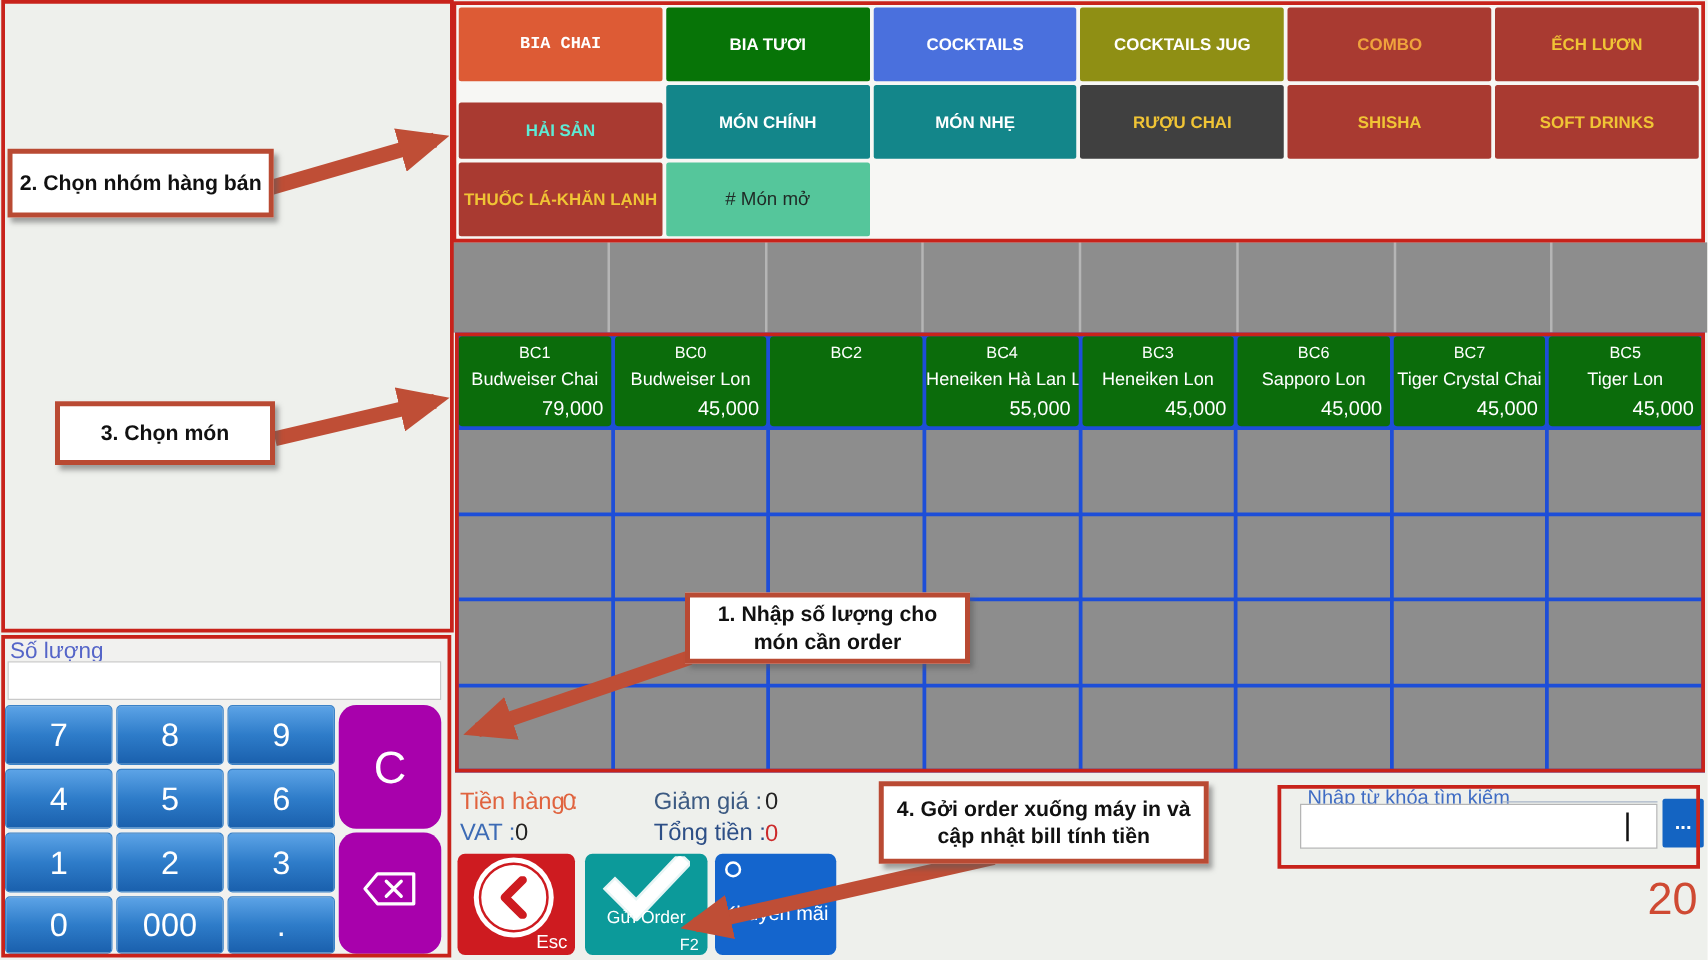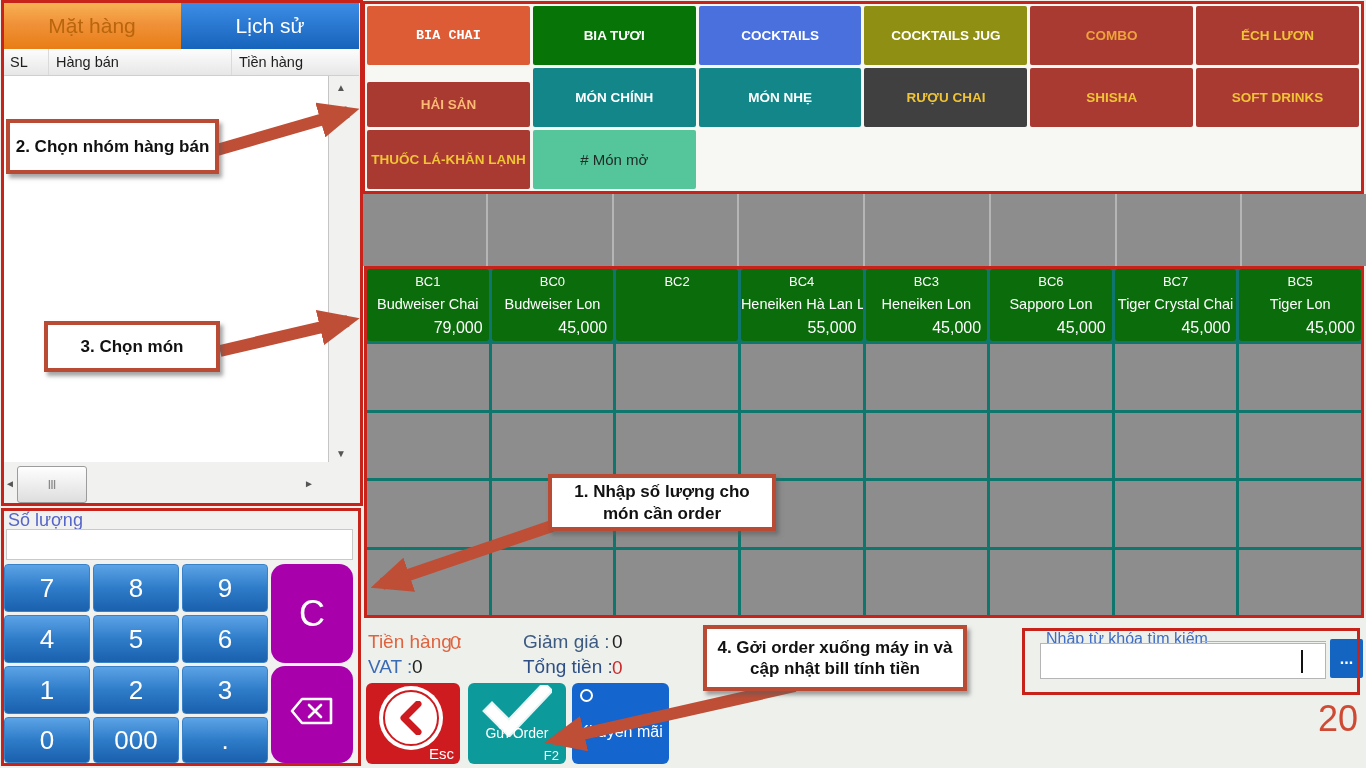--- a/index.html
+++ b/index.html
@@ -32,21 +32,21 @@
 
   
   #category-panel{position:absolute;left:362px;top:1px;width:1002px;height:193px;background:#f7f7f4;display:grid;grid-template-columns:repeat(6,1fr);grid-template-rows:repeat(3,1fr);gap:3px;padding:5px}
   .cat{display:flex;align-items:center;justify-content:center;font-size:13.5px;font-weight:700;border-radius:2px;text-align:center;cursor:pointer}
   .cat-open{font-weight:400;font-size:15px}
   .cat-empty{background:transparent}
 
   
   #gray-band{position:absolute;left:362px;top:194px;width:1004px;height:72px;background:#b5b5b5;display:grid;grid-template-columns:repeat(8,1fr);gap:2px}
   .band-cell{background:#8d8d8d}
-  #product-grid{position:absolute;left:364px;top:266px;width:1000px;height:352px;background:#0f766e;display:grid;grid-template-columns:repeat(8,1fr);grid-template-rows:72px 1fr 1fr 1fr 1fr;gap:3px;padding:3px}
+  #product-grid{position:absolute;left:364px;top:266px;width:1000px;height:352px;background:#1d4ed8;display:grid;grid-template-columns:repeat(8,1fr);grid-template-rows:72px 1fr 1fr 1fr 1fr;gap:3px;padding:3px}
   .tile{border-radius:3px;color:#fff;display:flex;flex-direction:column;overflow:hidden;cursor:pointer}
   .t-code{text-align:center;font-size:13px;margin-top:5px}
   .t-name{text-align:center;font-size:14.5px;margin-top:7px;white-space:nowrap;overflow:hidden}
   .t-price{margin-top:auto;align-self:flex-end;padding:0 6px 4px 0;font-size:16px}
   .gcell{background:#8d8d8d}
 
   
   .tot{position:absolute;font-size:19px}
 
   
@@ -73,43 +73,20 @@
 
   
   .red-box{position:absolute;border:3px solid #c8231b;pointer-events:none;z-index:40}
   .callout{position:absolute;background:#fff;border:4px solid #b94a33;box-shadow:3px 4px 4px rgba(90,90,90,.55);z-index:60;display:flex;align-items:center;justify-content:center;text-align:center;font-weight:700;font-size:17px;color:#111;line-height:1.25;padding:2px 6px}
   #arrows{position:absolute;left:0;top:0;z-index:50;pointer-events:none}
 </style>
 </head>
 <body>
 <div id="screen">
 
-  <div id="left-panel">
-    <div class="tabs">
-      <div class="tab tab-orange">
-          <span>Mặt hàng</span>
-        </div>
-      <div class="tab tab-blue">
-          <span>Lịch sử</span>
-        </div>
-    </div>
-    <div class="list-header">
-      <div class="col-sl">SL</div>
-      <div class="col-hang">Hàng bán</div>
-      <div class="col-tien">Tiền hàng</div>
-    </div>
-    <div class="list-body"></div>
-    <div class="vs-arrow" style="left:330px;top:82px">▲</div>
-    <div class="vs-arrow" style="left:330px;top:448px">▼</div>
-    <div class="hscroll-arrow" style="left:4px;top:478px">◄</div>
-    <div class="h-thumb">
-        <span>Ⅲ</span>
-      </div>
-    <div class="hscroll-arrow" style="left:303px;top:478px">►</div>
-  </div>
 
   <div id="numpad-panel">
     <div class="qty-label">Số lượng</div>
     <div class="qty-input"></div>
     <div class="keys">
       <div class="key key-c">C</div>
       <div class="key key-bs">
         <span>
           <svg width="46" height="30" viewBox="0 0 46 30">
               <path d="M13 3 H42 V27 H13 L3 15 Z" fill="none" stroke="#fff" stroke-width="2.6" stroke-linejoin="round"></path>
@@ -132,21 +109,21 @@
     </div>
   </div>
 
   <div id="category-panel">
     <div class="cat" style="background-color: rgb(221, 91, 53); color: rgb(255, 255, 255); font-family: Liberation Mono, monospace;">BIA CHAI</div>
     <div class="cat" style="background-color: rgb(7, 116, 7); color: rgb(255, 255, 255);">BIA TƯƠI</div>
     <div class="cat" style="background-color: rgb(74, 112, 221); color: rgb(255, 255, 255);">COCKTAILS</div>
     <div class="cat" style="background-color: rgb(143, 143, 20); color: rgb(255, 255, 255);">COCKTAILS JUG</div>
     <div class="cat" style="background-color: rgb(169, 58, 49); color: rgb(239, 163, 60);">COMBO</div>
     <div class="cat" style="background-color: rgb(169, 58, 49); color: rgb(240, 196, 53);">ẾCH LƯƠN</div>
-    <div class="cat" style="background-color: rgb(169, 58, 49); color: #fdba74; margin-top: 14px;">HẢI SẢN</div>
+    <div class="cat" style="background-color: rgb(169, 58, 49); color: #5eead4; margin-top: 14px;">HẢI SẢN</div>
     <div class="cat" style="background-color: rgb(19, 134, 138); color: rgb(255, 255, 255);">MÓN CHÍNH</div>
     <div class="cat" style="background-color: rgb(19, 134, 138); color: rgb(255, 255, 255);">MÓN NHẸ</div>
     <div class="cat" style="background-color: #404040; color: rgb(240, 196, 53);">RƯỢU CHAI</div>
     <div class="cat" style="background-color: rgb(169, 58, 49); color: rgb(240, 196, 53);">SHISHA</div>
     <div class="cat" style="background-color: rgb(169, 58, 49); color: rgb(240, 196, 53);">SOFT DRINKS</div>
     <div class="cat" style="background-color: rgb(169, 58, 49); color: rgb(240, 196, 53);">THUỐC LÁ-KHĂN LẠNH</div>
     <div class="cat cat-open" style="background-color: rgb(85, 198, 155); color: rgb(31, 42, 38);"># Món mở</div>
     <div class="cat cat-empty"></div>
     <div class="cat cat-empty"></div>
     <div class="cat cat-empty"></div>

